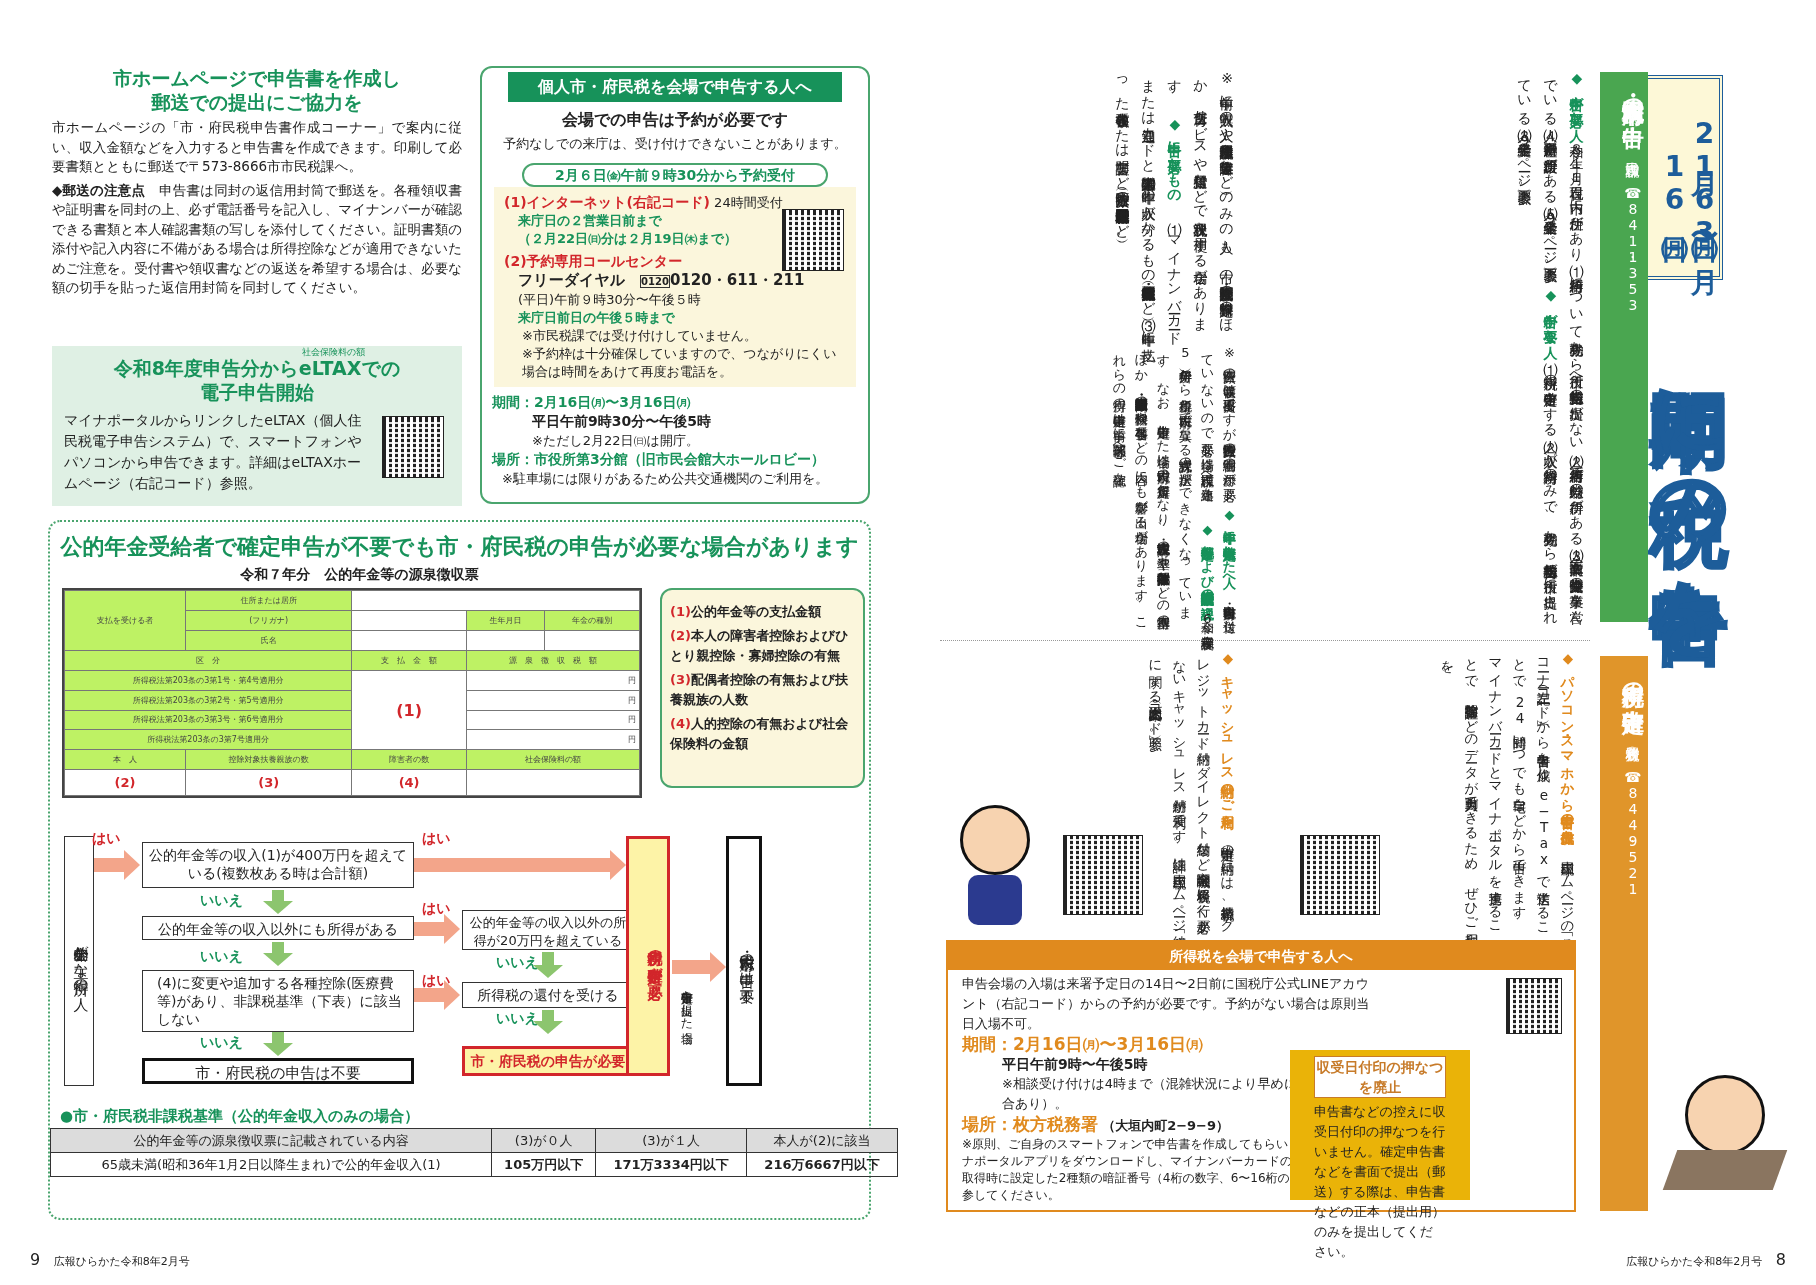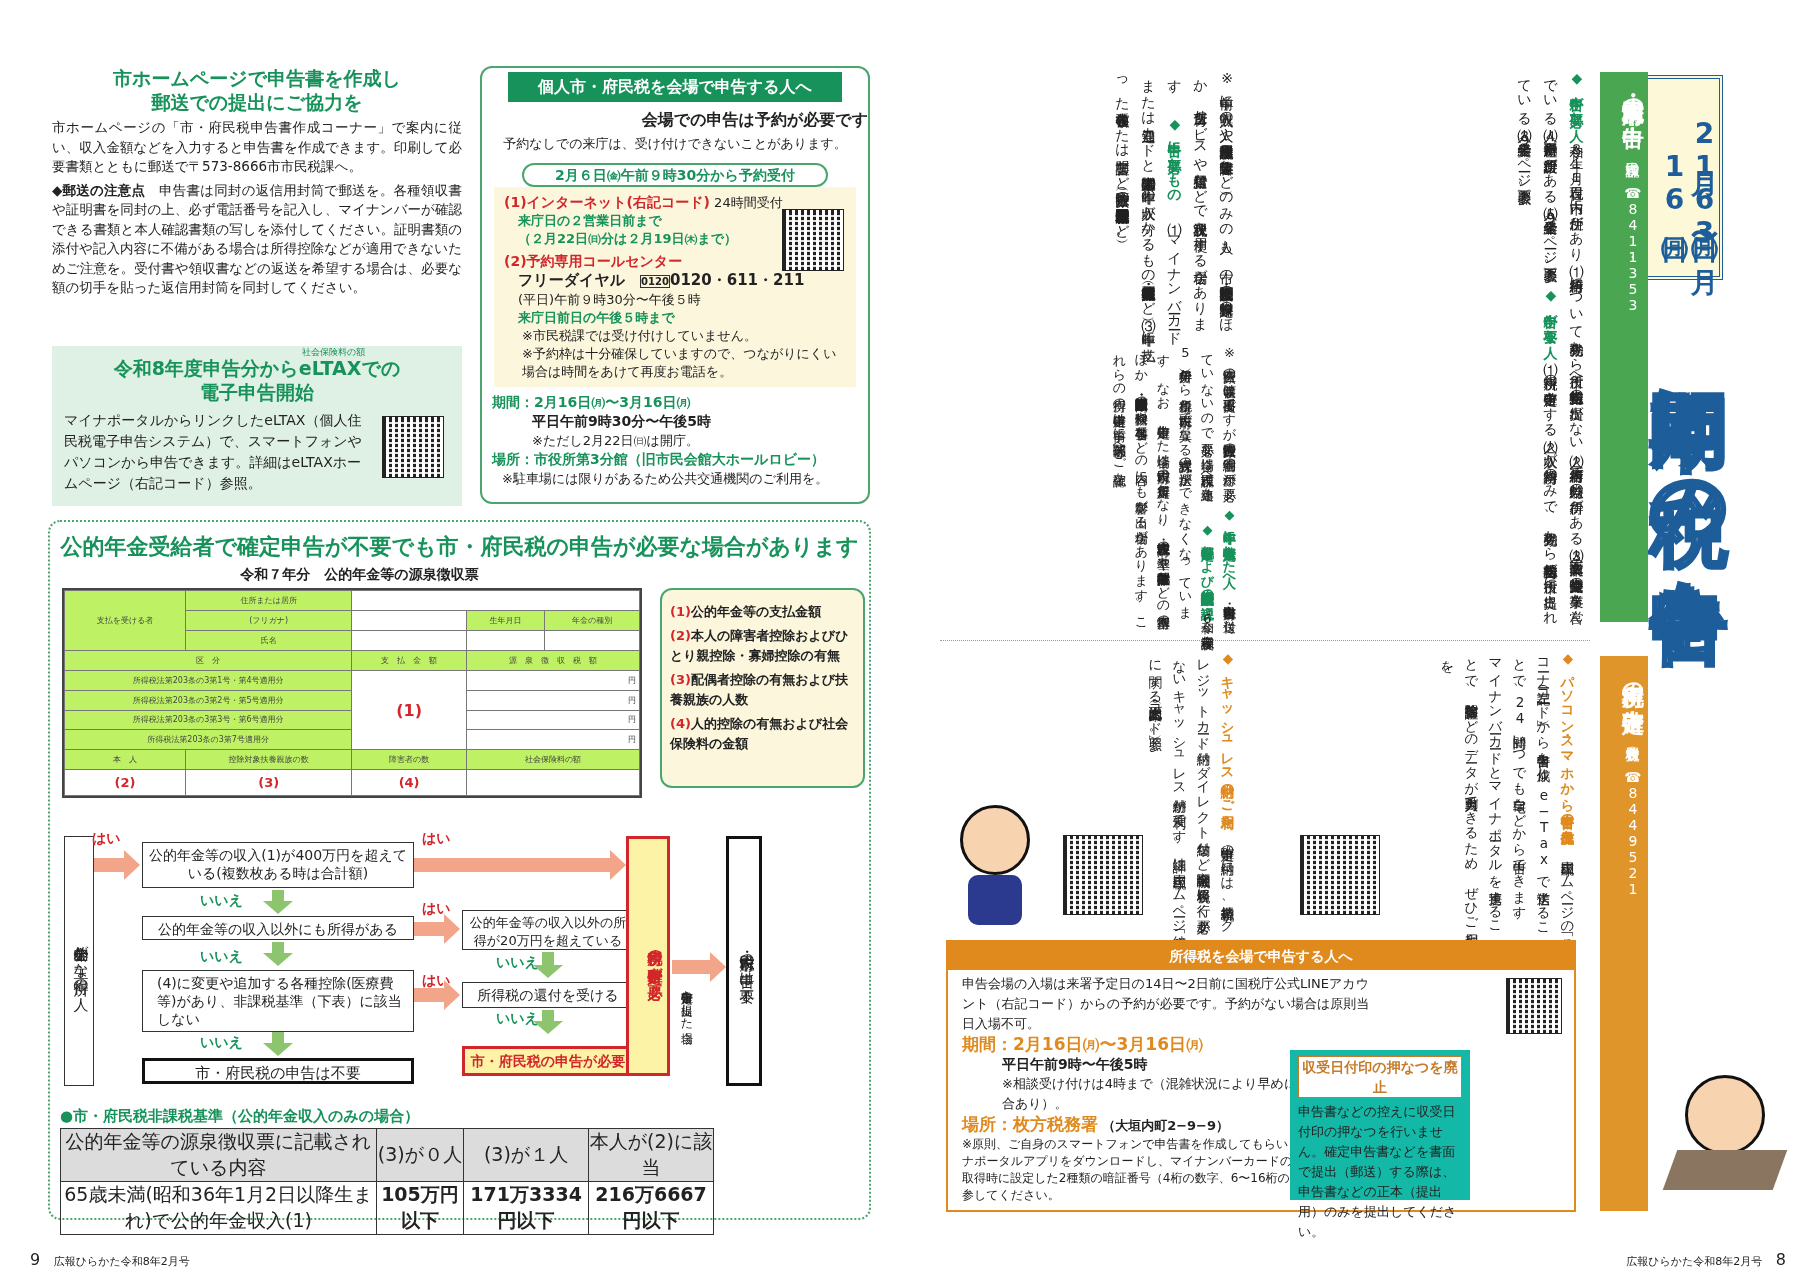--- a/index.html
+++ b/index.html
@@ -15,21 +15,21 @@
 #mail p{font-size:13.5px;line-height:19.5px;margin-top:4px;text-align:justify}
 #eltax{left:52px;top:346px;width:410px;height:160px;background:#dff0e4;padding:10px 12px}
 #eltax h2{font-size:19px;line-height:24px;text-align:center;color:#17925a;font-weight:bold}
 #eltax .ruby{font-size:9px;color:#17925a;position:absolute;left:250px;top:0}
 #eltax p{font-size:14px;line-height:21px;width:300px;margin-top:6px}
 .qr{background:
  repeating-linear-gradient(90deg,#222 0 3px,#fff 3px 6px),#fff;border:1px solid #222;position:absolute}
 .qr:before{content:"";position:absolute;inset:3px;background:repeating-linear-gradient(0deg,rgba(255,255,255,.85) 0 2px,transparent 2px 5px)}
 #venue{left:480px;top:66px;width:390px;height:438px;border:2px solid #4aa56e;border-radius:12px}
 #venue .hd{background:#17925a;color:#fff;font-weight:bold;font-size:16px;text-align:center;height:30px;line-height:30px;margin:4px 26px 0}
-#venue .sub{font-size:16px;font-weight:bold;text-align:right;margin-top:8px}
+#venue .sub{font-size:16px;font-weight:bold;text-align:center;margin-top:8px}
 #venue .note{font-size:13px;text-align:center;margin-top:4px}
 #venue .pill{border:2px solid #4aa56e;border-radius:16px;margin:10px 40px 0;text-align:center;font-weight:bold;color:#17925a;font-size:14px;height:24px;line-height:20px}
 #venue .ylw{background:#fbf6dc;margin:0 12px;padding:6px 10px;font-size:13px;line-height:18px}
 #venue .ylw b.red{font-size:14px}
 #venue .lower{padding:6px 10px;font-size:13px;line-height:19px}
 
 #pension{left:48px;top:520px;width:823px;height:700px;border:2px dotted #4aa56e;border-radius:12px}
 #pension h2{font-size:22px;color:#17925a;font-weight:bold;text-align:center;margin-top:10px}
 #pension .cap{font-size:14px;font-weight:bold;text-align:center;margin-top:4px;margin-right:200px}
 #slip{left:12px;top:66px;width:580px;height:210px;border:2px solid #444;font-size:8px;color:#444}
@@ -39,39 +39,39 @@
 #legend{left:610px;top:66px;width:205px;height:200px;background:#fbf6dc;border:2px solid #4aa56e;border-radius:12px;padding:12px 8px;font-size:13px;font-weight:bold;line-height:20px}
 #legend div{margin-bottom:4px}
 .flow-box{position:absolute;border:1px solid #333;background:#fff;font-size:14px;text-align:center;line-height:18px;padding:3px}
 .arrow-r{position:absolute;height:14px;background:#f3a58a}
 .arrow-r:after{content:"";position:absolute;right:-14px;top:-8px;border-left:16px solid #f3a58a;border-top:15px solid transparent;border-bottom:15px solid transparent}
 .arrow-d{position:absolute;width:12px;background:#8cc56e}
 .arrow-d:after{content:"";position:absolute;bottom:-12px;left:-9px;border-top:13px solid #8cc56e;border-left:15px solid transparent;border-right:15px solid transparent}
 .yes{position:absolute;color:#d2262b;font-weight:bold;font-size:14px}
 .no{position:absolute;color:#17925a;font-weight:bold;font-size:14px}
 #tbl-title{left:10px;top:585px;font-size:15px;font-weight:bold;color:#17925a}
-#nontax{left:10px;top:606px;width:654px;border-collapse:collapse;font-size:19px}
+#nontax{left:0;top:606px;width:848px;border-collapse:collapse;font-size:13px}
 #nontax td,#nontax th{border:1px solid #333;height:24px;text-align:center}
 #nontax th{background:#dcdcdc;font-weight:normal}
 #nontax td.v{font-weight:bold}
 .footer{position:absolute;top:1250px;font-size:11px}
 
 #datebox{left:1635px;top:75px;width:88px;height:205px;background:#fdf8d7;border:4px double #1d5d9a;color:#1d5d9a;font-weight:bold;font-size:28px;line-height:30px;text-align:center;padding-top:10px}
 #bigtitle{left:1650px;top:330px;font-size:78px;line-height:80px;font-weight:900;color:#fff;-webkit-text-stroke:3px #1d5d9a;letter-spacing:2px}
 #band-green{left:1600px;top:72px;width:48px;height:550px;background:#4aa650;color:#fff;font-weight:bold;font-size:22px;padding-top:12px}
 #band-orange{left:1600px;top:656px;width:48px;height:555px;background:#e0952a;color:#fff;font-weight:bold;font-size:22px;padding-top:12px}
 .band-sub{font-size:14px;font-weight:normal;margin-top:18px}
 .col{position:absolute;font-size:14px;line-height:26px}
 .col .h{font-weight:bold}
 #hr1{left:940px;top:640px;width:650px;border-top:1px dotted #999}
 #tax-venue{left:946px;top:940px;width:630px;height:272px;border:2px solid #e08a1e}
 #tax-venue .hd{background:#e08a1e;color:#fff;font-weight:bold;text-align:center;height:28px;line-height:28px;font-size:14px}
 #tax-venue .body{padding:4px 14px;font-size:13px;line-height:20px;width:440px}
 #tax-venue .body .big{font-size:17px;font-weight:bold;color:#e08a1e}
-#stamp{left:1290px;top:1050px;width:180px;height:150px;background:#14b8a6;padding:6px 8px;font-size:13px;line-height:20px}
+#stamp{left:1290px;top:1050px;width:180px;height:150px;background:#eab308;padding:6px 24px;font-size:13px;line-height:20px}
 #stamp .t{border:1px solid #c77b2a;color:#c77b2a;font-weight:bold;text-align:center;background:#fff;font-size:14px;margin-bottom:4px}
 .mascot{position:absolute;border-radius:50%;background:#f7d3b0;border:3px solid #111}
 </style>
 </head>
 <body>
 
 <section id="mail" class="abs">
   <h2>市ホームページで申告書を作成し</h2>
   <h2>郵送での提出にご協力を</h2>
   <p>市ホームページの「市・府民税申告書作成コーナー」で案内に従い、収入金額などを入力すると申告書を作成できます。印刷して必要書類とともに郵送で〒573-8666市市民税課へ。</p>

